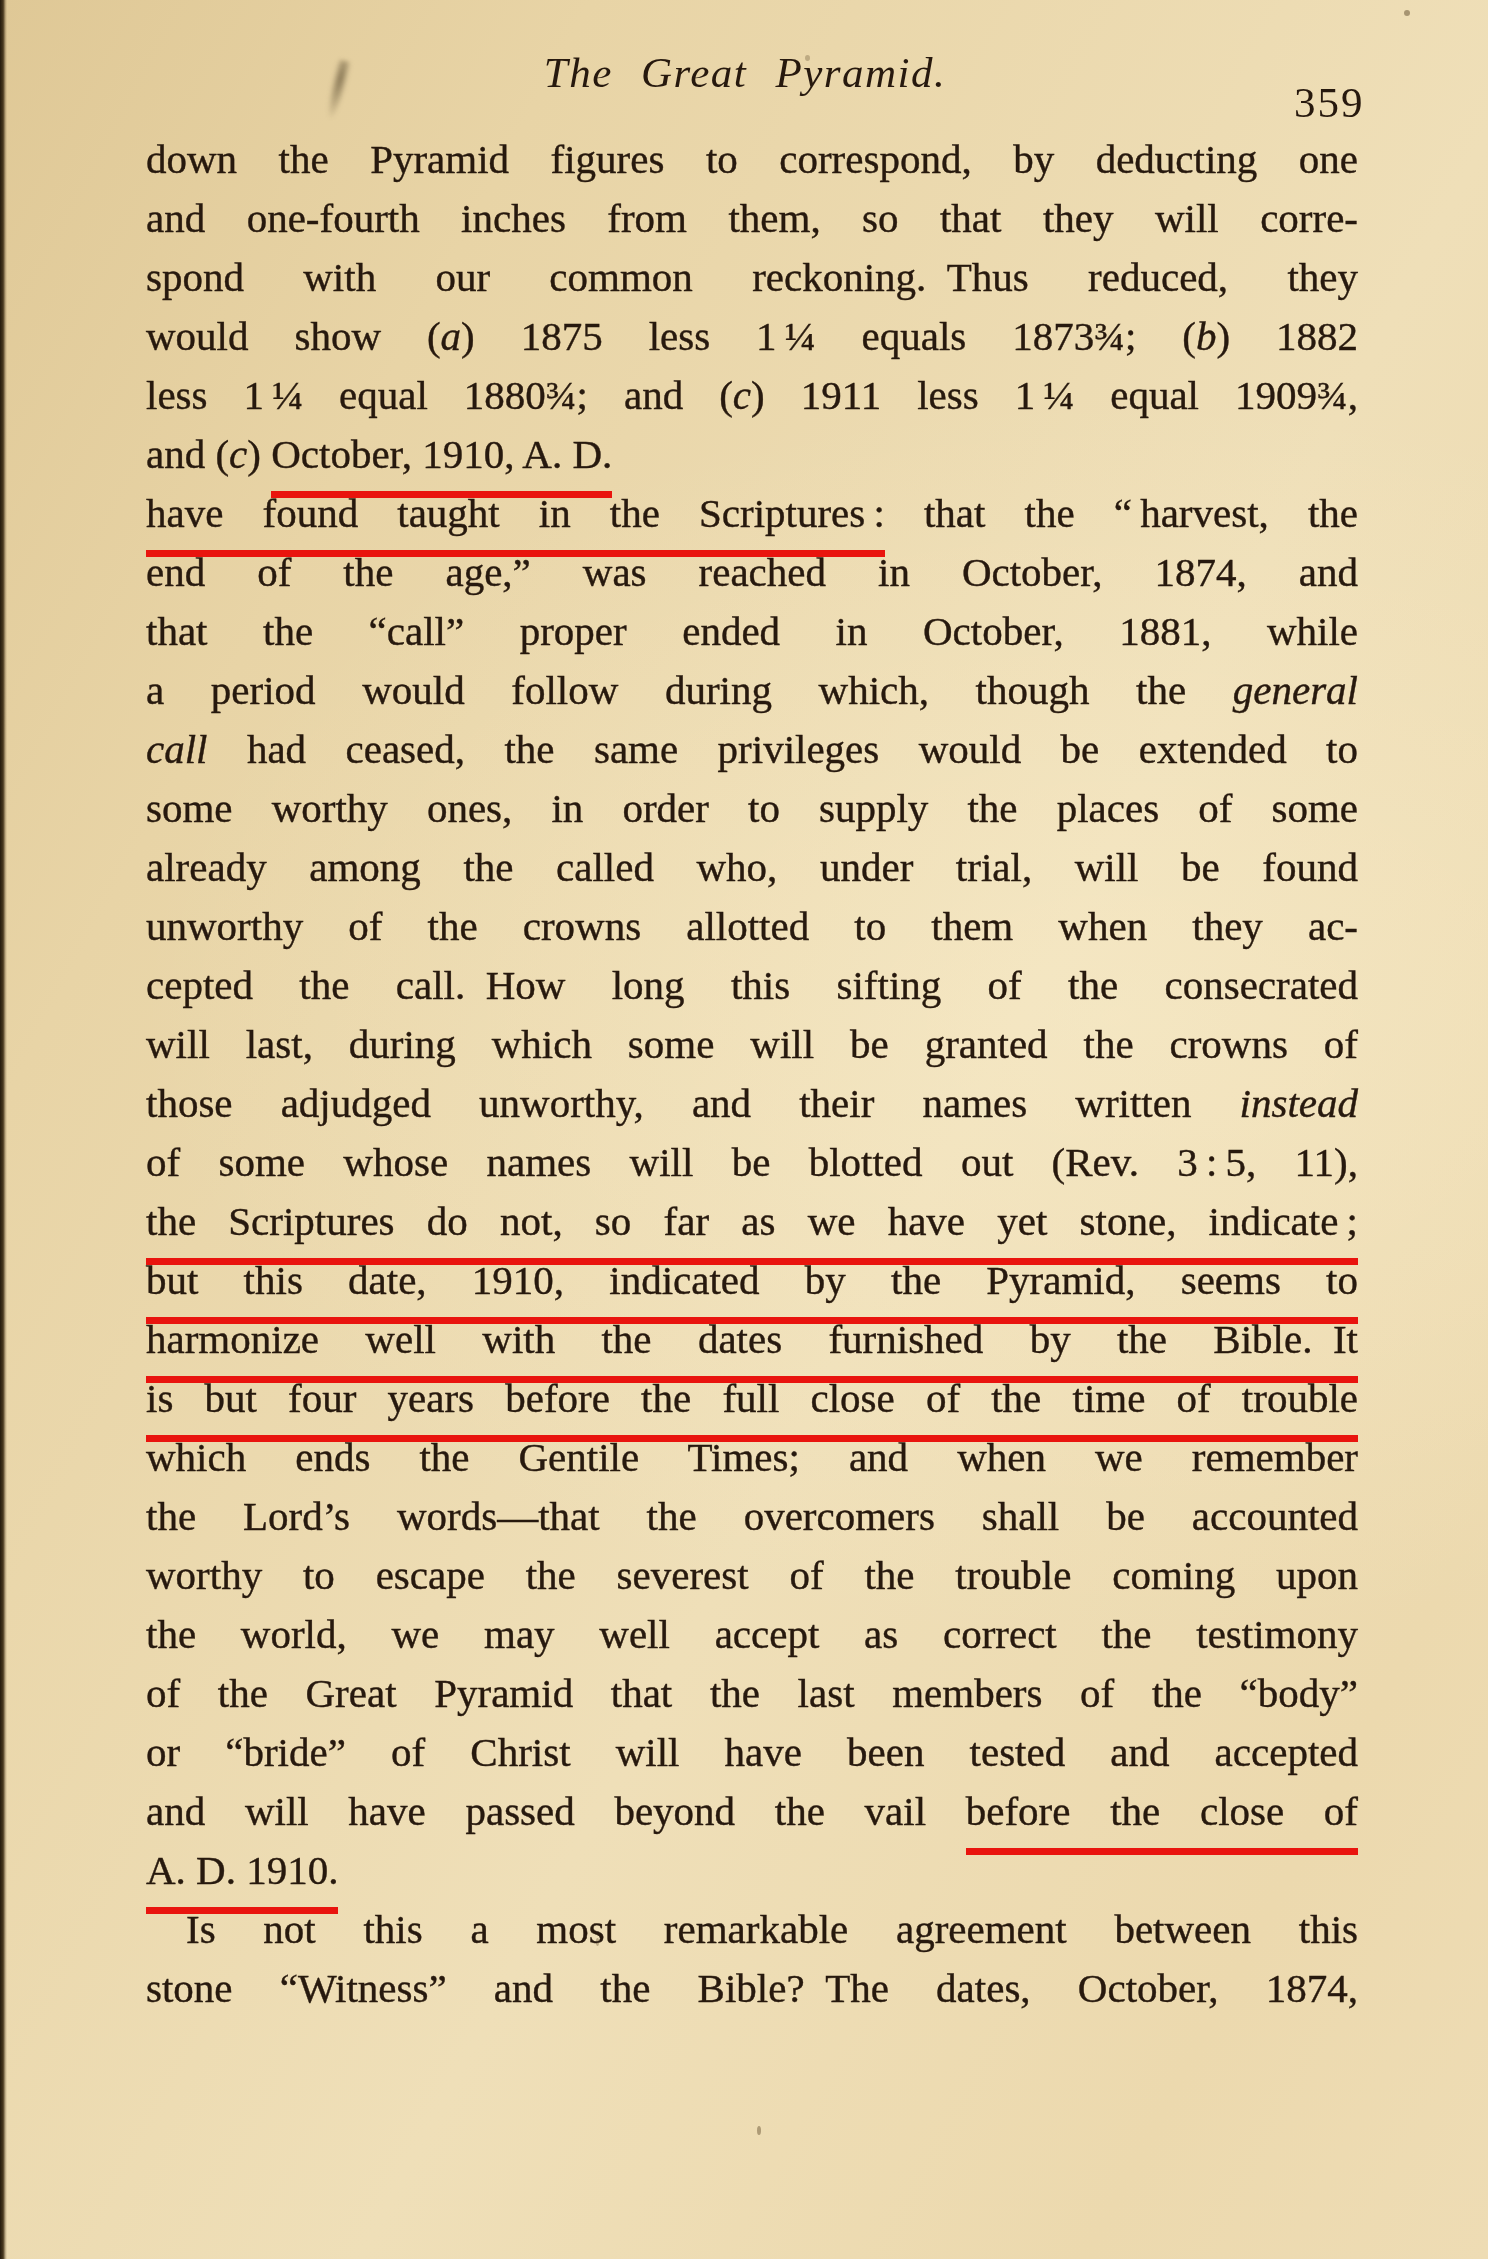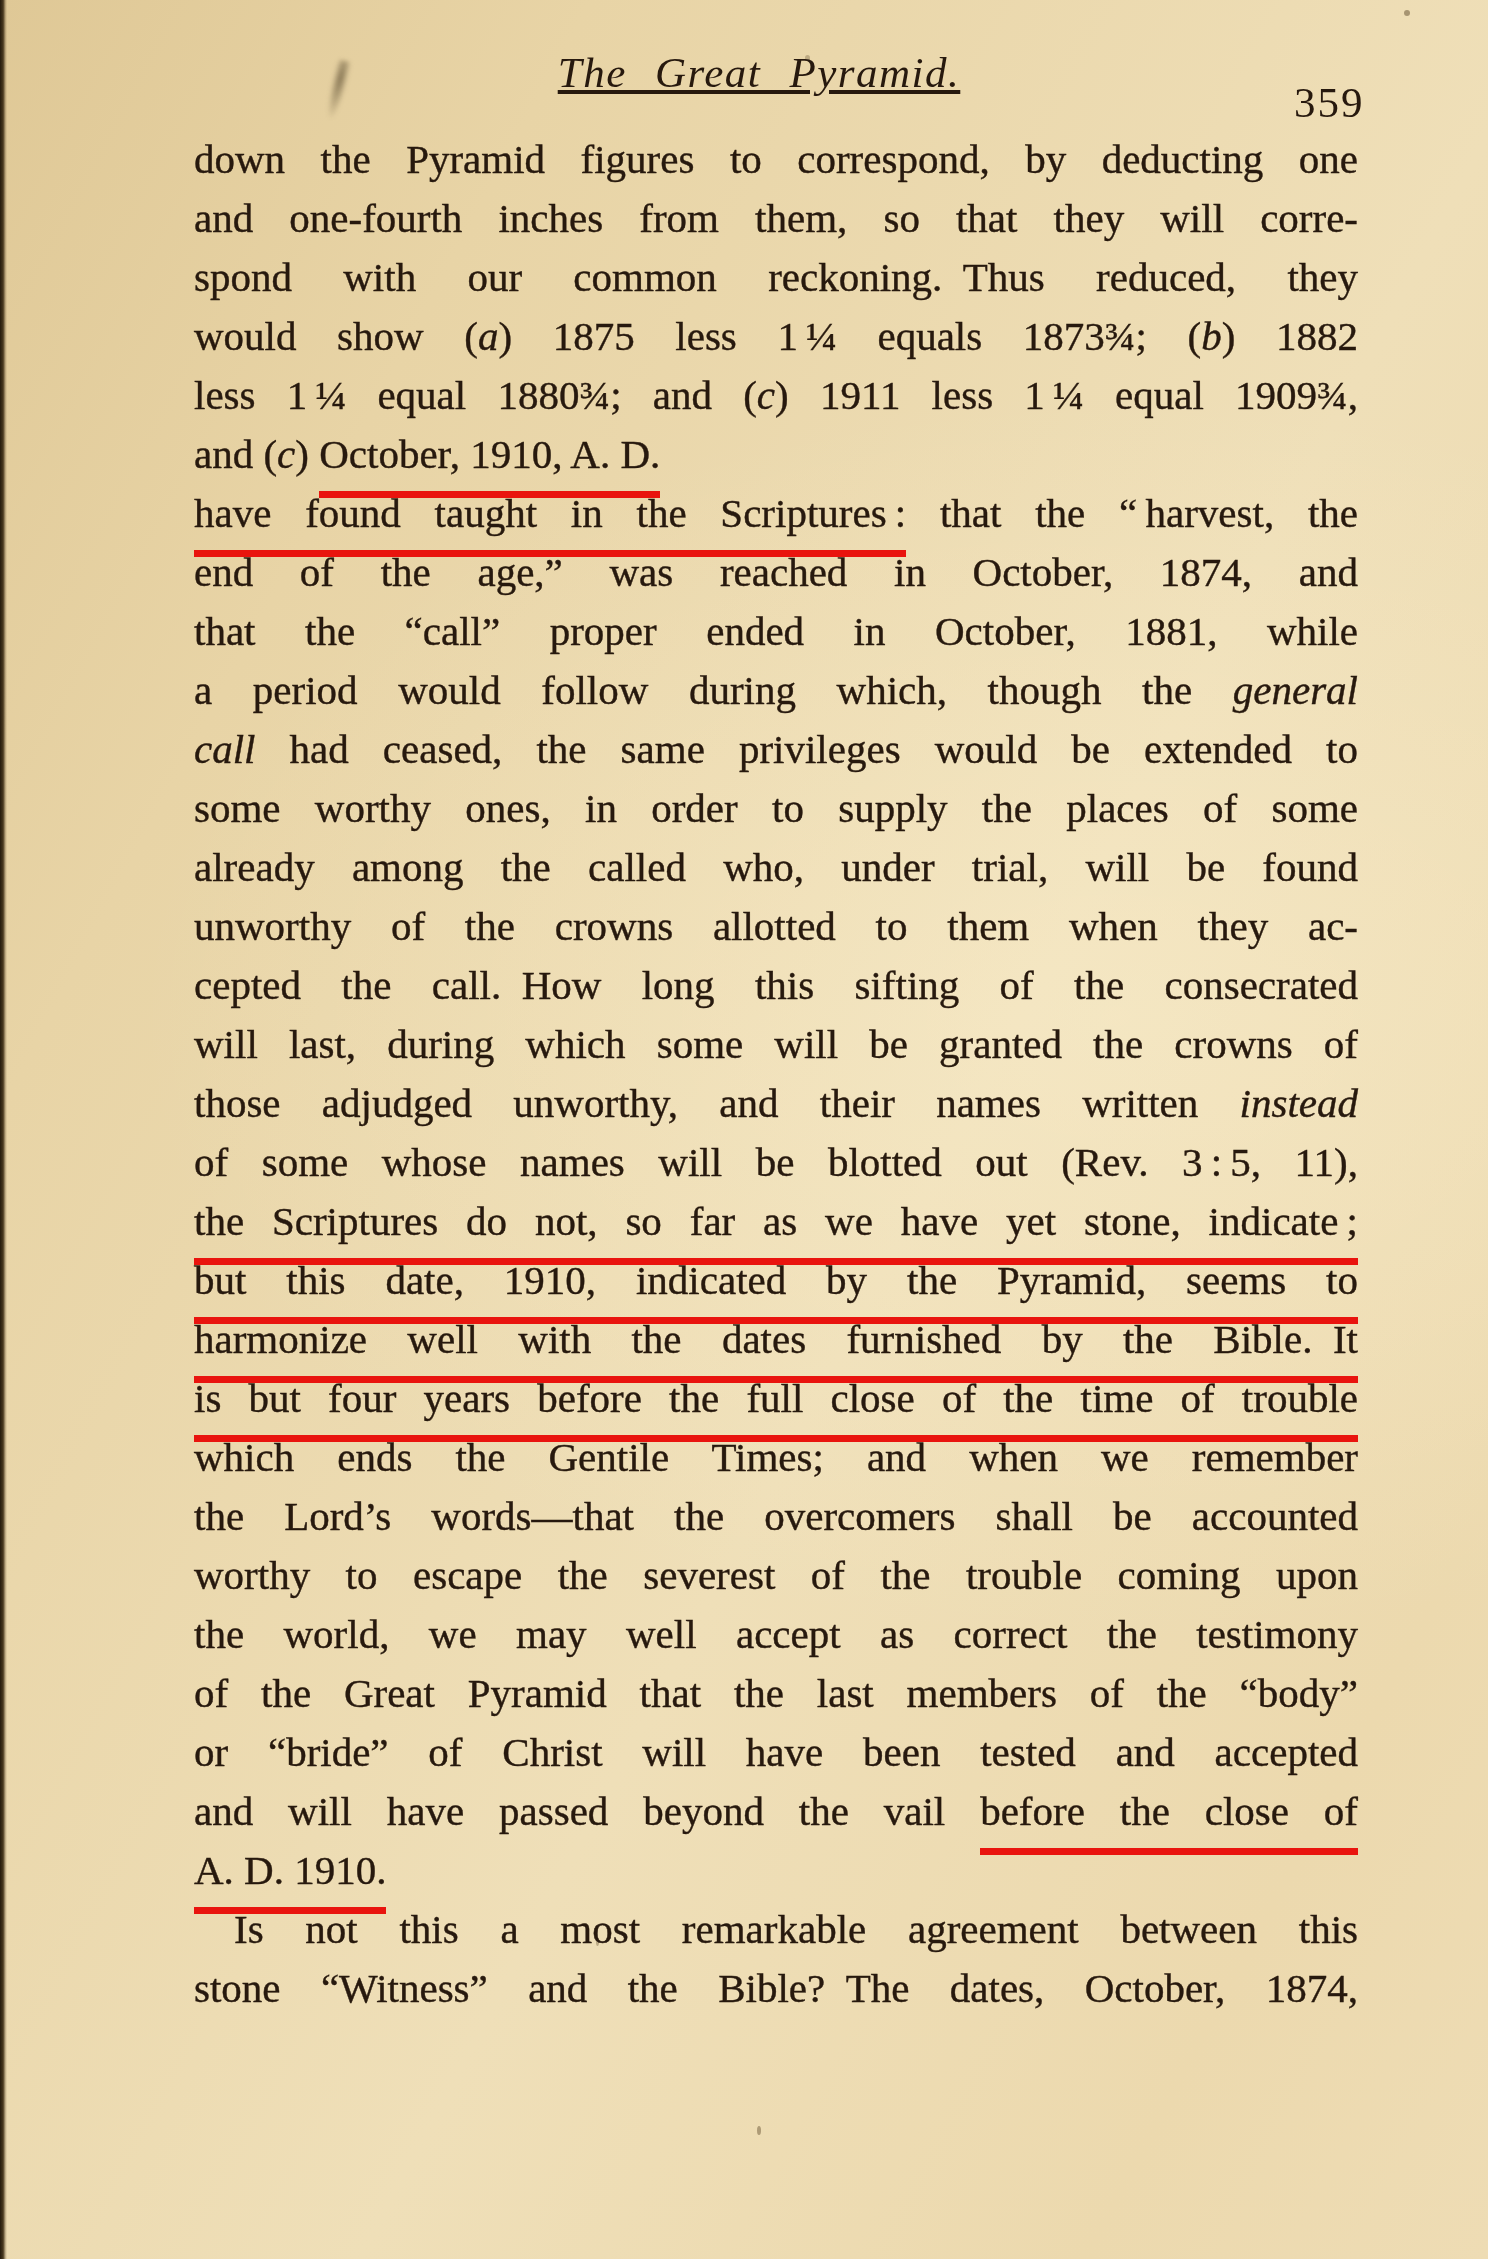--- a/index.html
+++ b/index.html
@@ -12,40 +12,39 @@
       radial-gradient(1400px 900px at 75% 45%, rgba(255,245,215,.35), rgba(255,245,215,0) 70%),
       linear-gradient(118deg, #dfc896 0%, #e8d4a6 22%, #efdfb8 58%, #ecd9ae 85%, #eedcb4 100%);
     font-family:"Liberation Serif", serif;
     color:#27190e;
   }
   .binding-edge {
     position:absolute; left:0; top:0; width:7px; height:100%;
     background:linear-gradient(90deg, #241a0c 0%, #4a3a20 45%, rgba(94,74,44,.35) 75%, rgba(94,74,44,0) 100%);
   }
   .running-head {
-    position:absolute; left:154px; top:48px; width:1210px;
+    position:absolute; left:140px; top:48px; width:1210px;
     text-align:center;
     font-size:43px; line-height:50px;
     font-style:italic;
-    letter-spacing:1.5px; word-spacing:16px;text-decoration:underline;
+    letter-spacing:1.5px; word-spacing:16px;
   }
   .page-number {
     position:absolute; left:1294px; top:78px;
     font-size:43px; line-height:50px;
     letter-spacing:2px;
   }
   .text-block {
     position:absolute; left:146px; top:130px; width:1212px;
   }
   .line {
     height:59px; line-height:59px;
     font-size:41px;
     text-align:justify;
     text-align-last:justify;
-    margin-left:48px;
     -webkit-text-stroke:0.4px #27190e;
   }
   .line.left { text-align:left; text-align-last:left; }
   .line.indent { text-indent:40px; }
   .it { font-style:italic; }
   .u { border-bottom:7px solid #e9140e; padding-bottom:14px; }
   
   .smudge {
     position:absolute; left:330px; top:60px; width:15px; height:60px;
     background:radial-gradient(ellipse at 50% 30%, rgba(66,52,28,.6), rgba(66,52,28,0) 72%);

